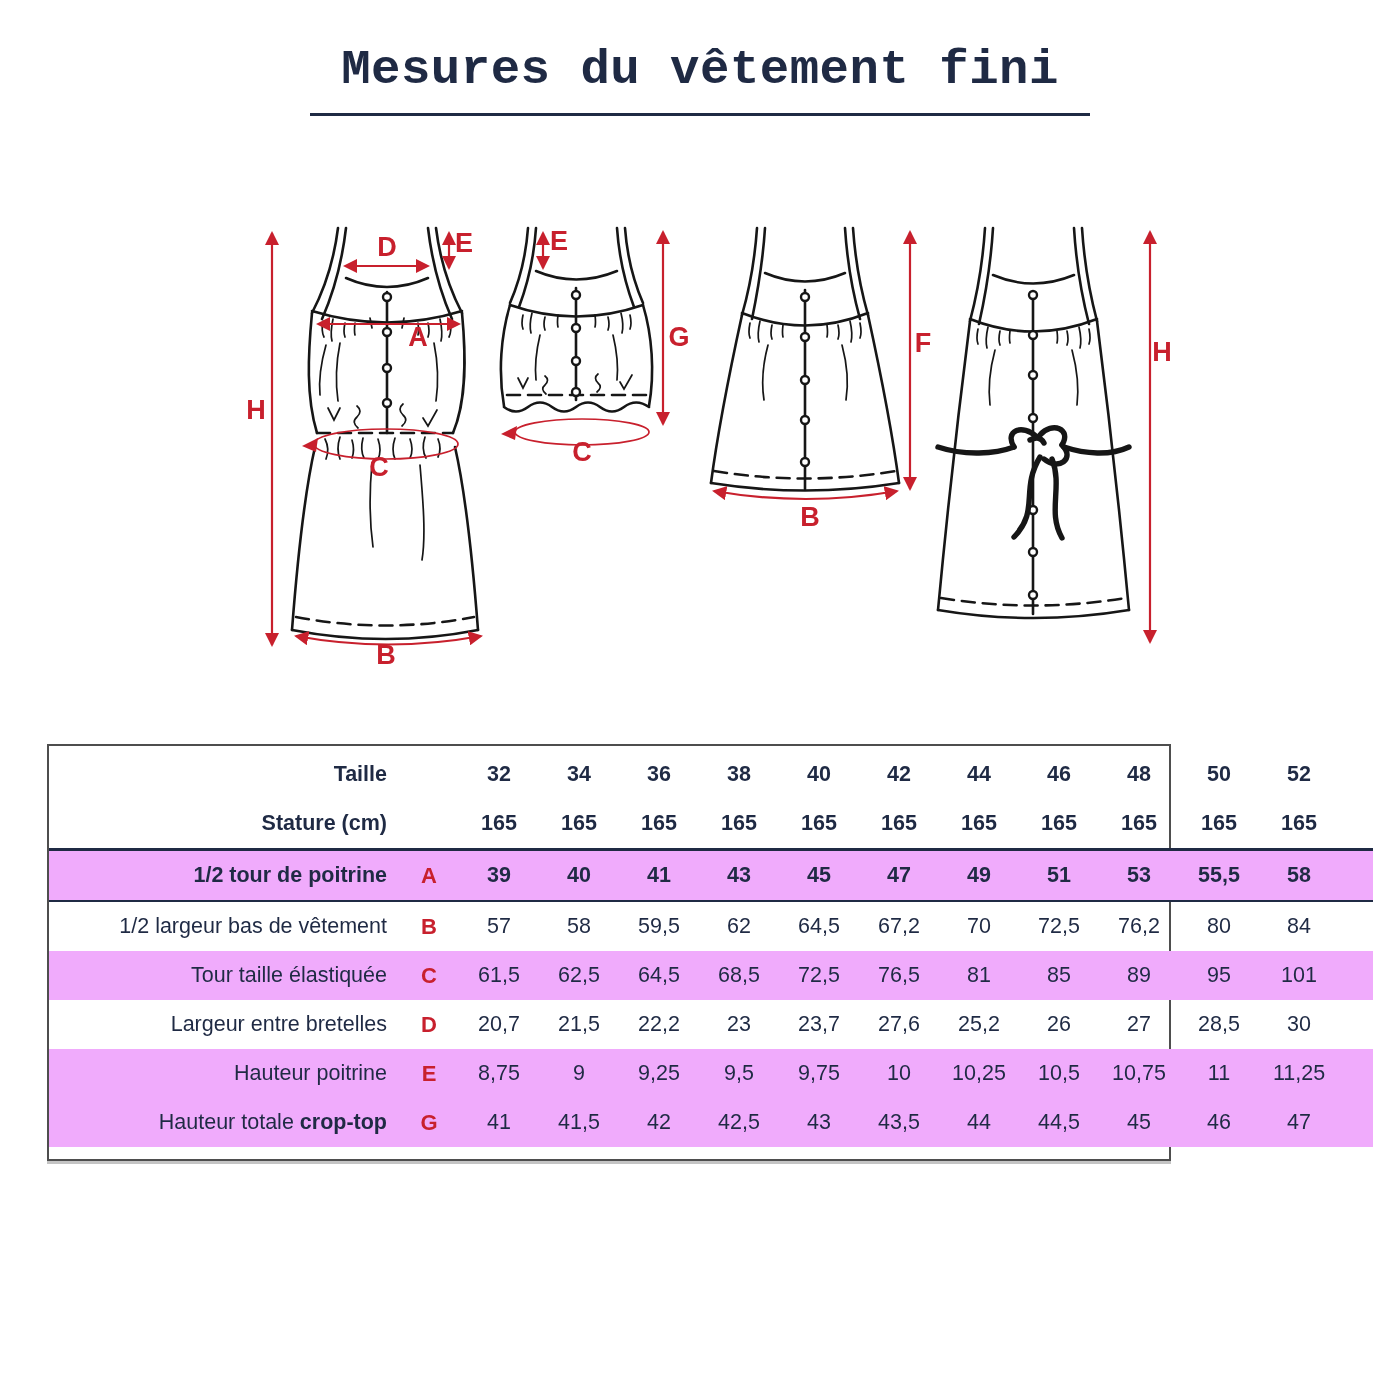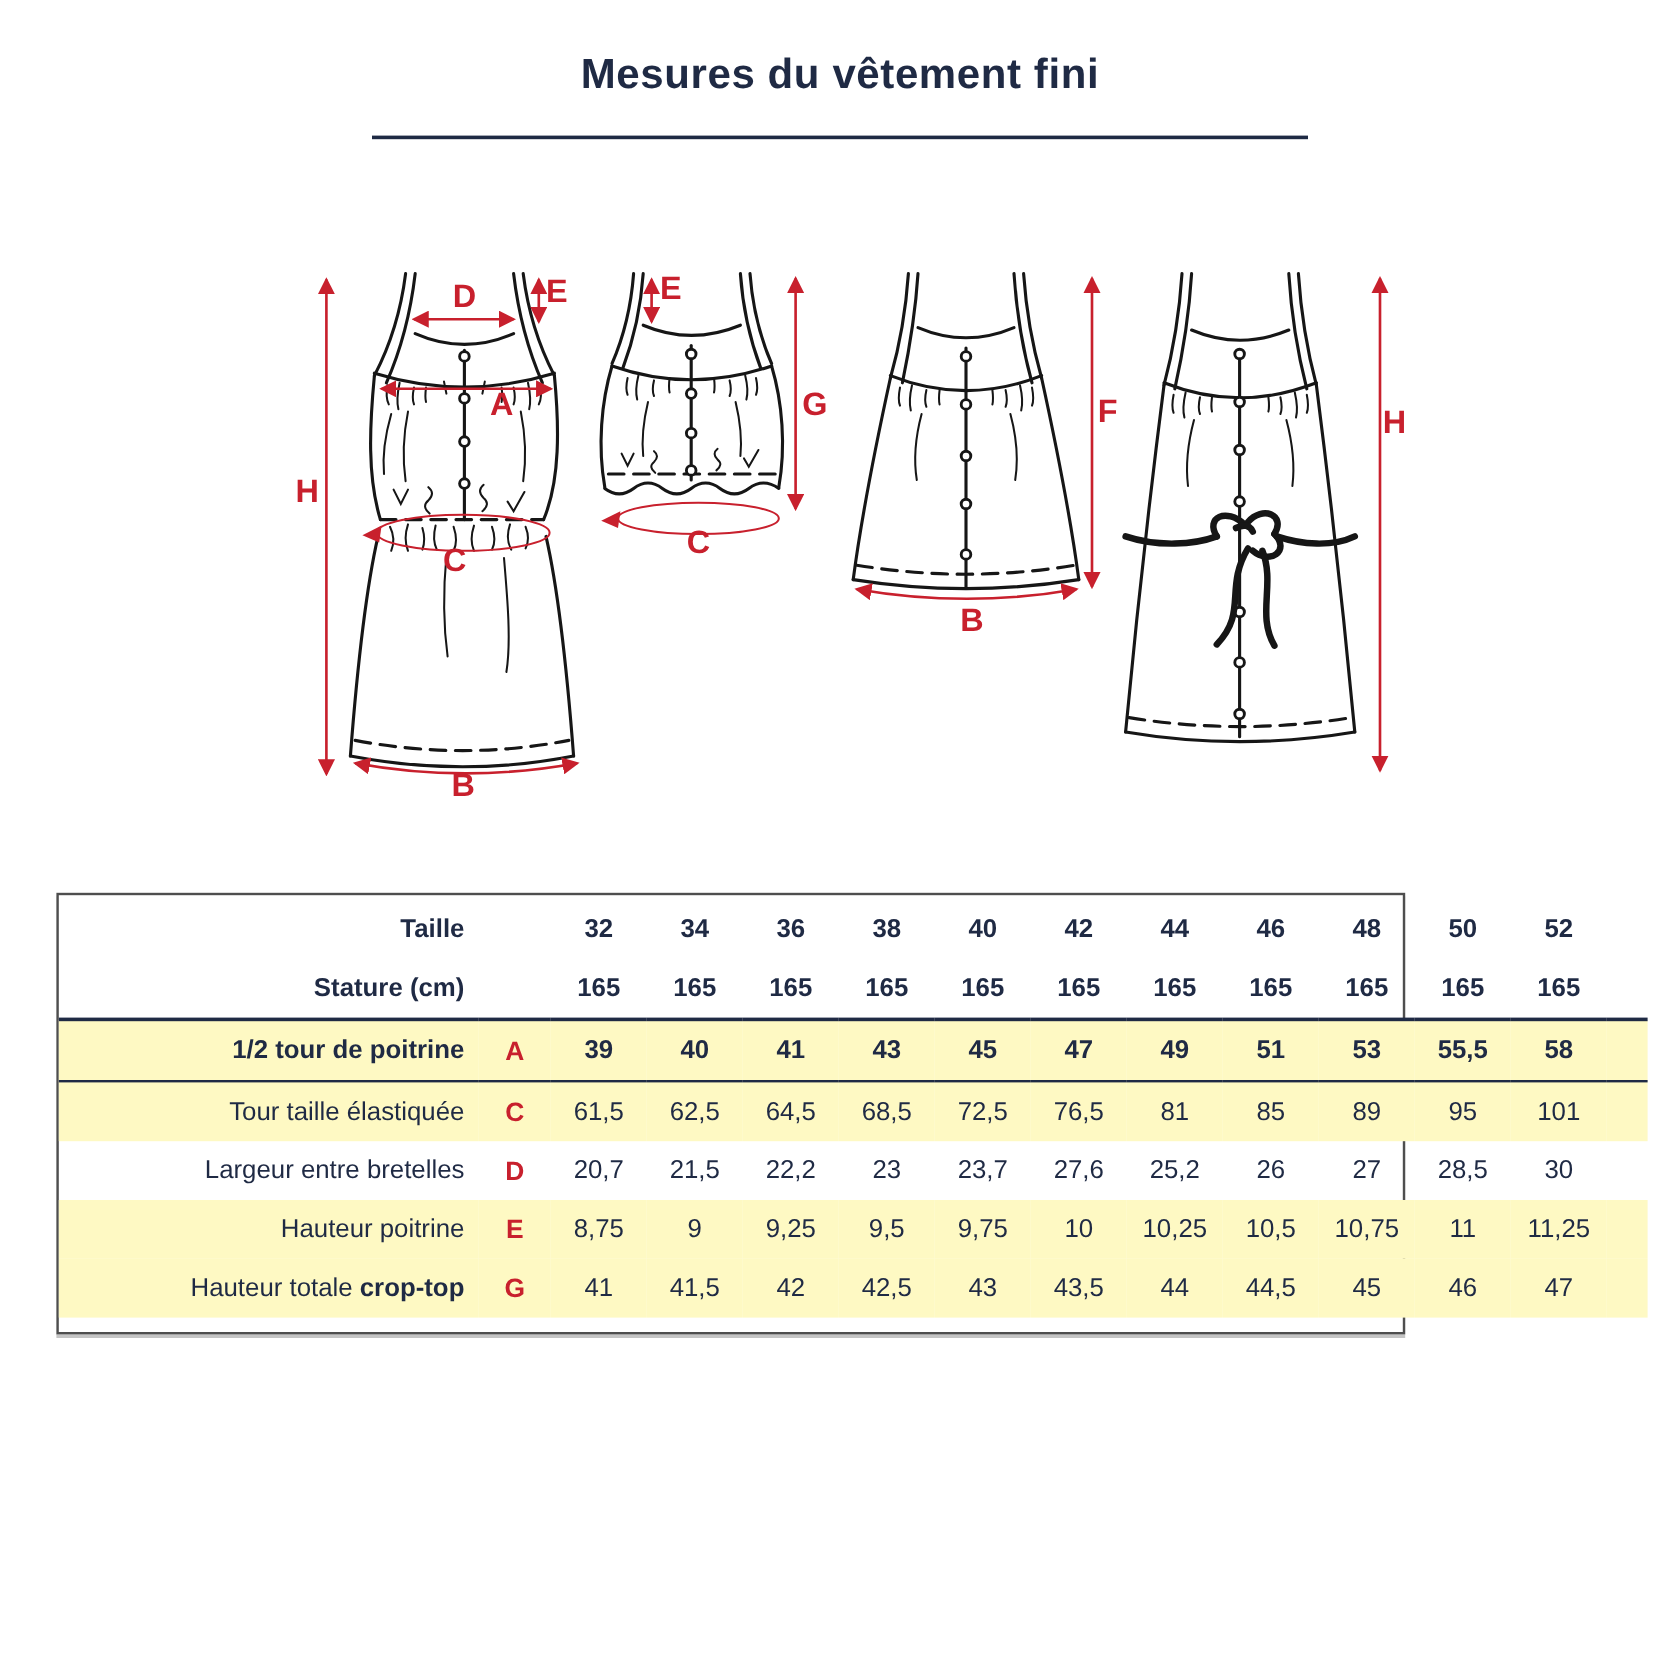--- a/index.html
+++ b/index.html
@@ -1,20 +1,20 @@
 <!DOCTYPE html>
 <html><head>
 <meta charset="utf-8">
 <style>
   html,body{margin:0;padding:0;background:#ffffff;}
   .stage{position:relative;width:1400px;height:1400px;background:#fff;overflow:hidden;
          font-family:"Liberation Sans",sans-serif;color:#1f2a44;}
   
   .title{position:absolute;top:42px;left:0;width:100%;text-align:center;
-         font-family:Liberation Sans, sans-serif;font-weight:700;font-size:35px;
+         font-family:Liberation Mono, monospace;font-weight:700;font-size:49px;
          color:#1f2a44;letter-spacing:.5px;}
   .title-rule{position:absolute;top:113px;left:310px;width:780px;height:3px;background:#1f2a44;}
   
   .diagram-svg{position:absolute;left:0;top:0;width:1400px;height:1400px;}
   .ln{fill:none;stroke:#161616;stroke-width:2.6;stroke-linecap:round;stroke-linejoin:round;}
   .g{fill:none;stroke:#161616;stroke-width:1.7;stroke-linecap:round;}
   .dash{stroke-dasharray:13 8;}
   .btn{fill:#fff;stroke:#161616;stroke-width:2.4;}
   .belt{fill:none;stroke:#161616;stroke-width:5.4;stroke-linecap:round;}
   .ra{fill:none;stroke:#c8202d;stroke-width:2.2;}
@@ -25,21 +25,21 @@
   .size-table{position:absolute;left:47px;top:744px;width:1124px;box-sizing:border-box;
               border:2px solid #4e4e4e;background:#fff;box-shadow:0 3px 0 #c4c4c4;
               padding:4px 0 12px 0;}
   .size-table table{border-collapse:collapse;table-layout:fixed;width:100%;}
   .size-table td{height:49px;vertical-align:middle;font-size:21.5px;color:#1f2a44;
                  padding:0;white-space:nowrap;}
   td.lbl{text-align:right;padding-right:12px;}
   td.ltr{text-align:center;color:#c8202d;font-weight:700;font-size:22px;}
   td.val{text-align:center;}
   .b{font-weight:700;}
-  tr.stripe td{background:#fef9c3;margin-left:48px;}
+  tr.stripe td{background:#f0abfc;margin-left:48px;}
   tr.rowA td{border-top:3px solid #1f2a44;border-bottom:2px solid #1f2a44;}
 </style>
 </head>
 <body>
 
 <div class="stage">
 
   <div class="title">Mesures du vêtement fini</div>
   <div class="title-rule"></div>
 
@@ -306,20 +306,36 @@
             <td class="val b">43</td>
             <td class="val b">45</td>
             <td class="val b">47</td>
             <td class="val b">49</td>
             <td class="val b">51</td>
             <td class="val b">53</td>
             <td class="val b">55,5</td>
             <td class="val b">58</td>
             <td></td>
           </tr>
+          <tr>
+            <td class="lbl">1/2 largeur bas de vêtement</td>
+            <td class="ltr">B</td>
+            <td class="val">57</td>
+            <td class="val">58</td>
+            <td class="val">59,5</td>
+            <td class="val">62</td>
+            <td class="val">64,5</td>
+            <td class="val">67,2</td>
+            <td class="val">70</td>
+            <td class="val">72,5</td>
+            <td class="val">76,2</td>
+            <td class="val">80</td>
+            <td class="val">84</td>
+            <td></td>
+          </tr>
           <tr class="stripe">
             <td class="lbl">Tour taille élastiquée</td>
             <td class="ltr">C</td>
             <td class="val">61,5</td>
             <td class="val">62,5</td>
             <td class="val">64,5</td>
             <td class="val">68,5</td>
             <td class="val">72,5</td>
             <td class="val">76,5</td>
             <td class="val">81</td>

